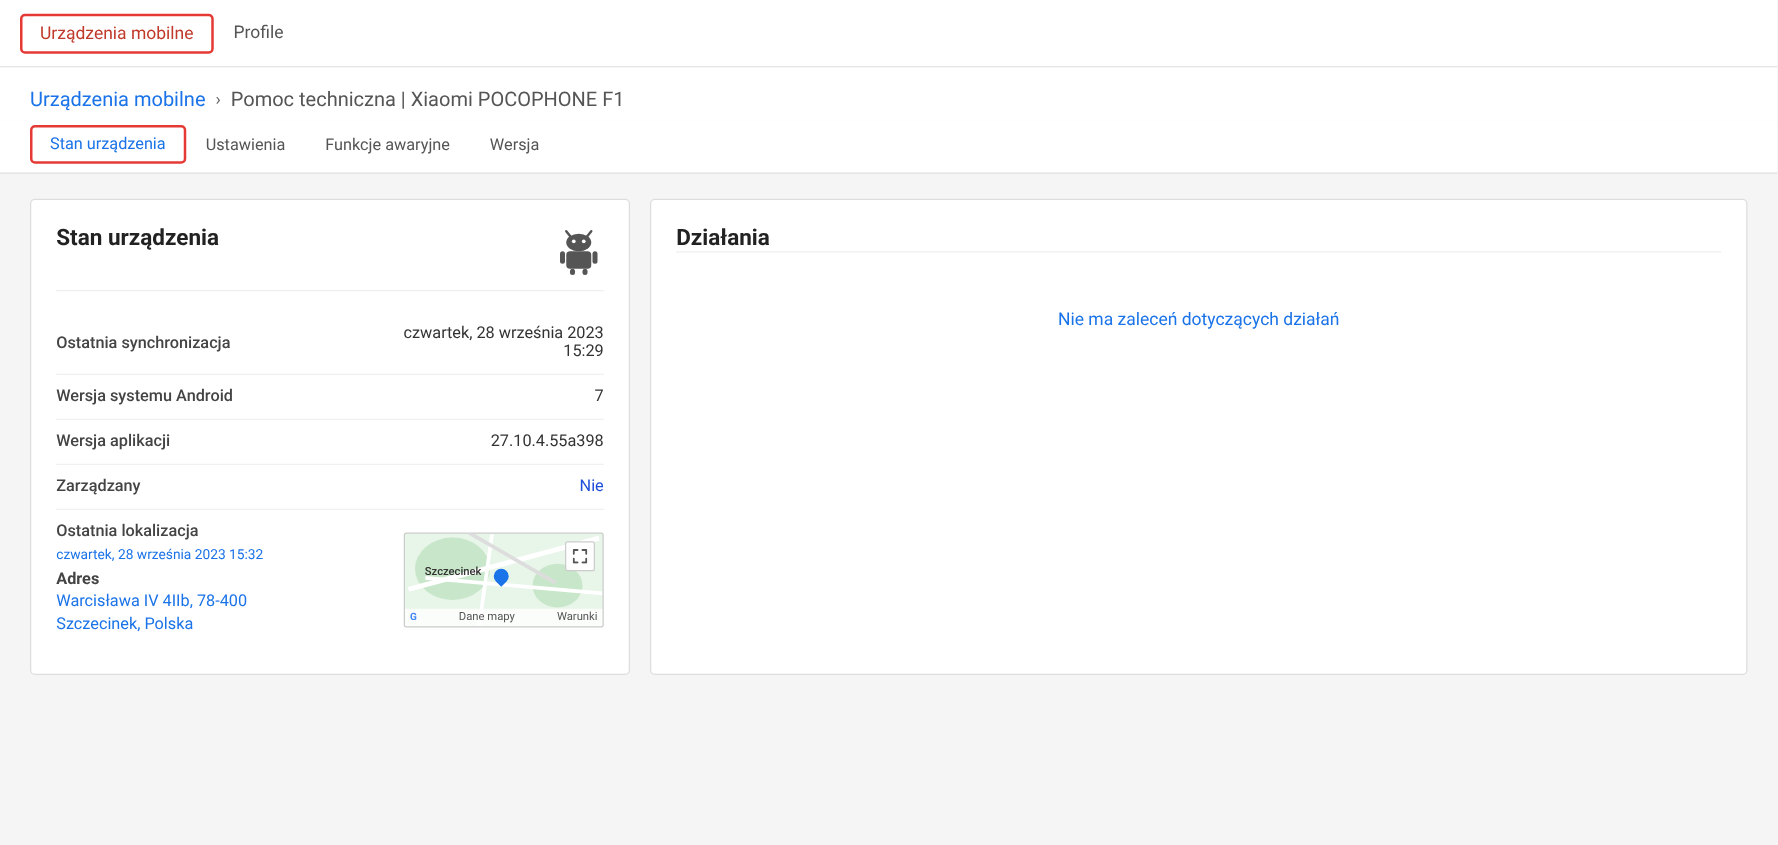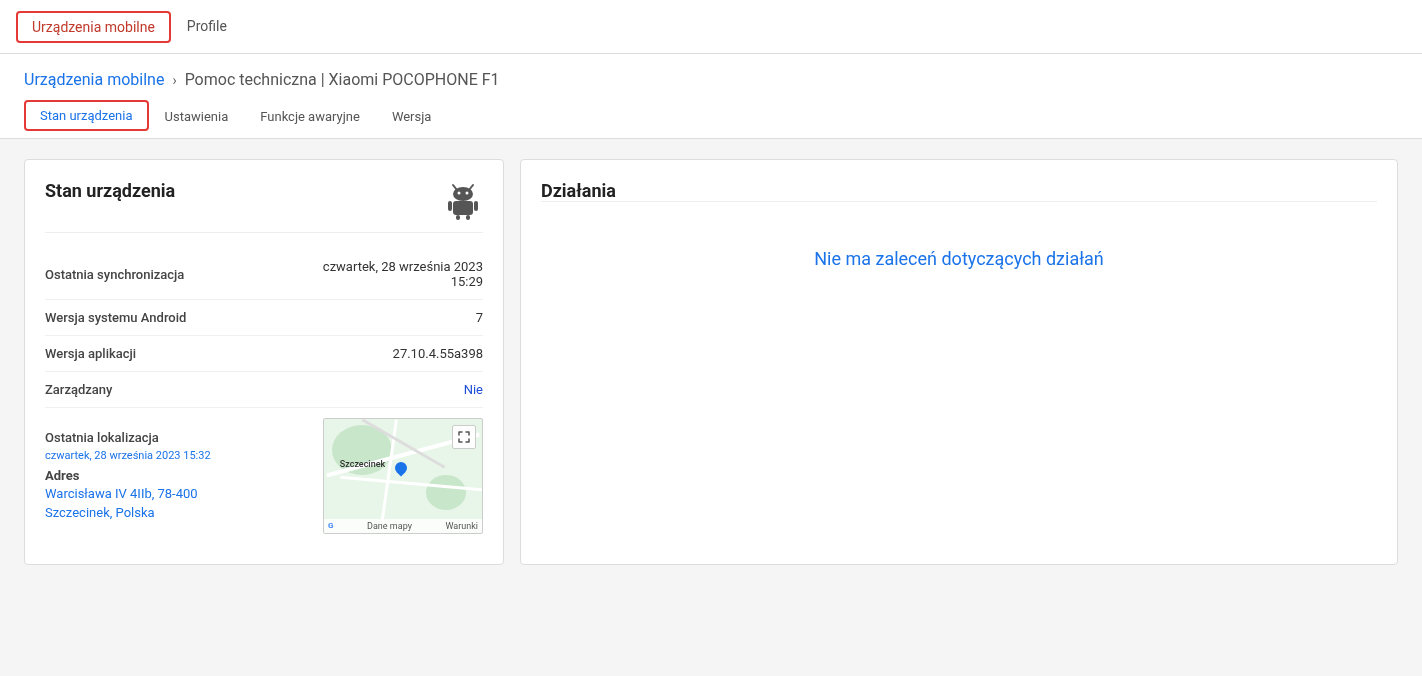--- a/index.html
+++ b/index.html
@@ -189,21 +189,21 @@
     }
     .location-address {
       color: #1a73e8;
       font-size: 13px;
       line-height: 1.4;
     }
 
     
     .map-thumbnail {
       width: 160px;
-      height: 116px;
+      height: 76px;
       border: 1px solid #ccc;
       border-radius: 2px;
       position: relative;
       overflow: hidden;
       background: #e8f5e9;
       flex-shrink: 0;
     }
     .map-bg {
       width: 100%;
       height: 100%;
@@ -303,21 +303,21 @@
       height: 35px;
       bottom: 20%;
       right: 10%;
     }
 
     
     .actions-empty {
       text-align: center;
       padding: 30px 0;
       color: #1a73e8;
-      font-size: 18px;
+      font-size: 14px;
     }
     .actions-header {
       font-size: 18px;
       font-weight: 700;
       color: #222;
       border-bottom: 1px solid #eee;
       margin-bottom: 16px;
     }
   </style>
 </head>

